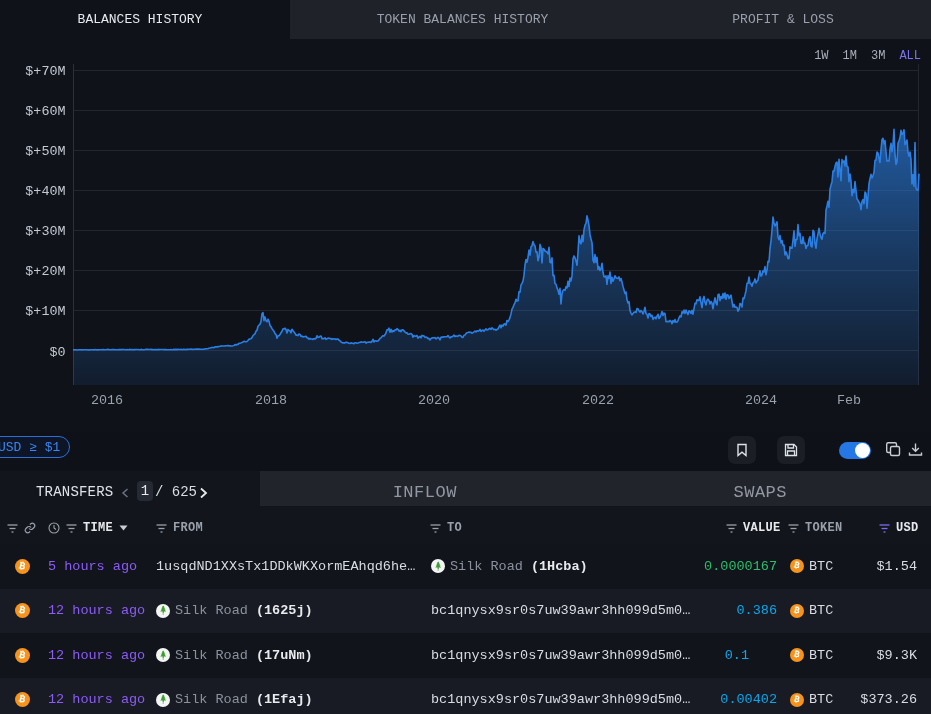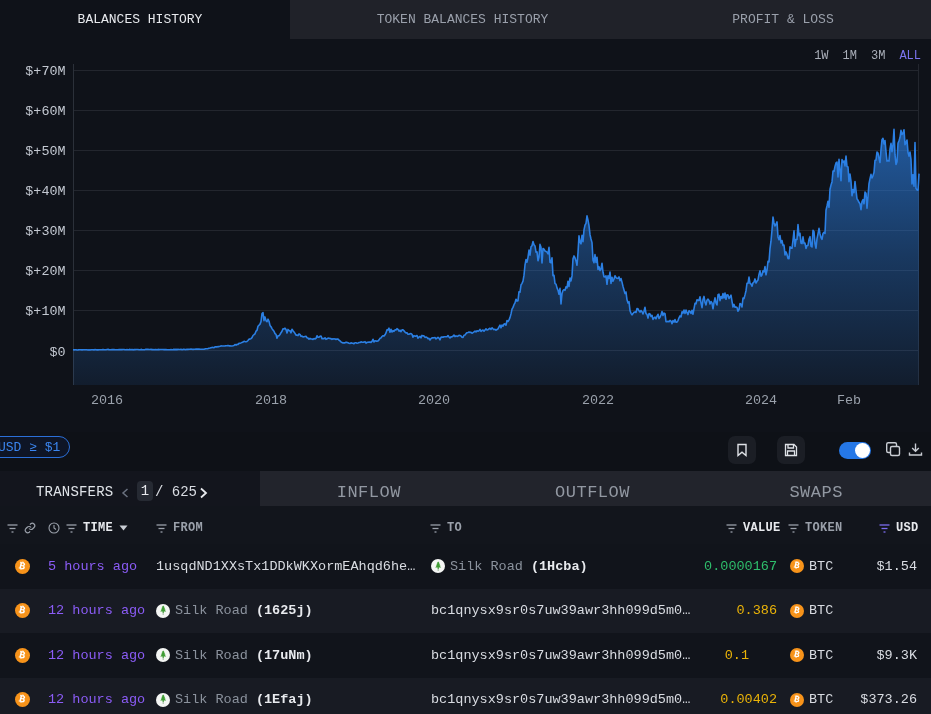--- a/index.html
+++ b/index.html
@@ -38,21 +38,21 @@
   .hcell { position:absolute; top:3px; height:38px; display:flex; align-items:center; gap:6px; }
   .row { position:absolute; left:0; width:931px; height:44.5px; font-size:13.5px; }
   .row.alt { background:#181b23; }
   .row { background:#11141b; }
   .cell { position:absolute; top:0; height:44.5px; display:flex; align-items:center; }
   .t-blue { color:#8b5cf6; }
   .t-white { color:#d9dce2; }
   .t-gray { color:#8b929d; }
   .t-tag { color:#e8eaee; font-weight:bold; }
   .t-green { color:#2ebd6b; }
-  .t-red { color:#eab308; }
+  .t-red { color:#0ea5e9; }
   .r { justify-content:flex-end; }
   .btc { width:15px; height:15px; border-radius:50%; background:#f7931a; color:#fff;
     font-size:10px; font-weight:bold; display:flex; align-items:center; justify-content:center;
     transform:rotate(0deg); flex:none; }
   .btc span{ display:block; transform:rotate(13deg); }
   .sr { width:14px; height:14px; border-radius:50%; background:#f4f6f4; flex:none;
     display:flex; align-items:center; justify-content:center; }
 </style>
 </head>
 <body>
@@ -147,21 +147,20 @@
     <svg style="position:absolute; left:121px; top:17px" width="8" height="10" viewBox="0 0 8 10" fill="none" stroke="#6b7280" stroke-width="1.5">
         <path d="M6.5 1 L2 5 L6.5 9"></path>
       </svg>
     <span style="position:absolute; left:137px; top:10px; width:16px; height:20px; background:#262a33; color:#e8eaee; border-radius:4px; text-align:center; line-height:20px;">1</span>
     <span style="position:absolute; left:155px; top:15px; line-height:13px; color:#d9dce2;">/ 625</span>
     <svg style="position:absolute; left:199px; top:16px" width="9" height="12" viewBox="0 0 9 12" fill="none" stroke="#e8eaee" stroke-width="1.8">
         <path d="M2 1.5 L7 6 L2 10.5"></path>
       </svg>
   </div>
   <div class="ttab">INFLOW</div>
-  <div class="ttab">OUTFLOW</div>
   <div class="ttab">SWAPS</div>
 </div>
 
 <div id="thead">
   <div class="hcell" style="left:7px">
     <svg width="11" height="9" viewBox="0 0 11 9" stroke="#9aa0aa" stroke-width="1.3">
         <line x1="0.5" y1="1" x2="10.5" y2="1"></line>
         <line x1="2.5" y1="4.5" x2="8.5" y2="4.5"></line>
         <line x1="4.5" y1="8" x2="6.5" y2="8"></line>
       </svg>

